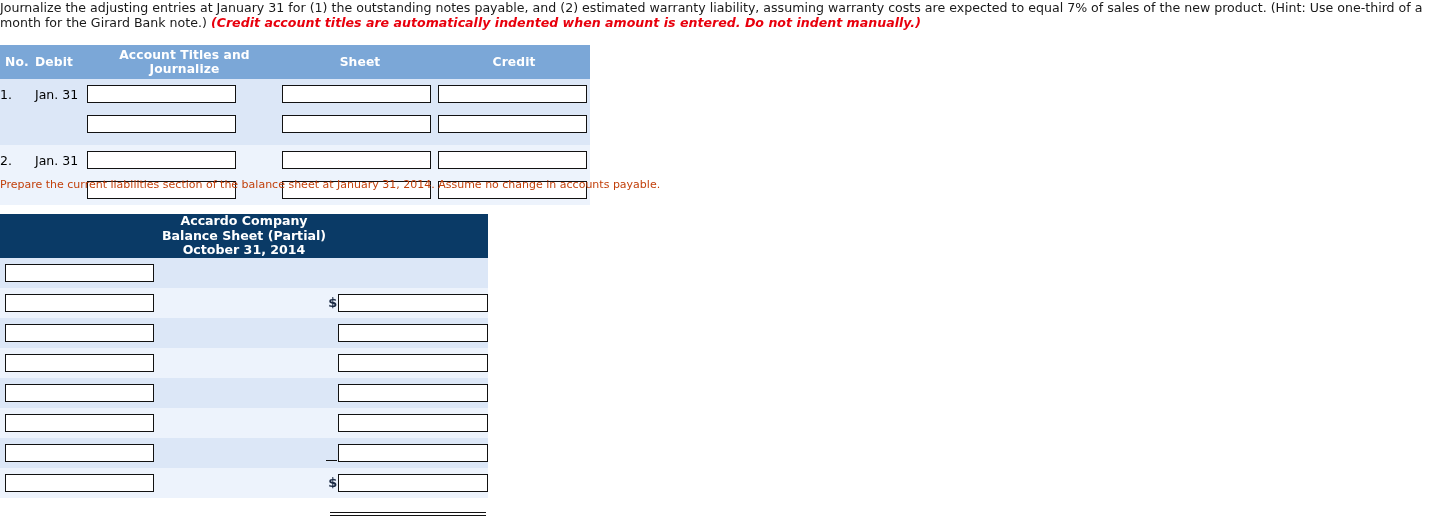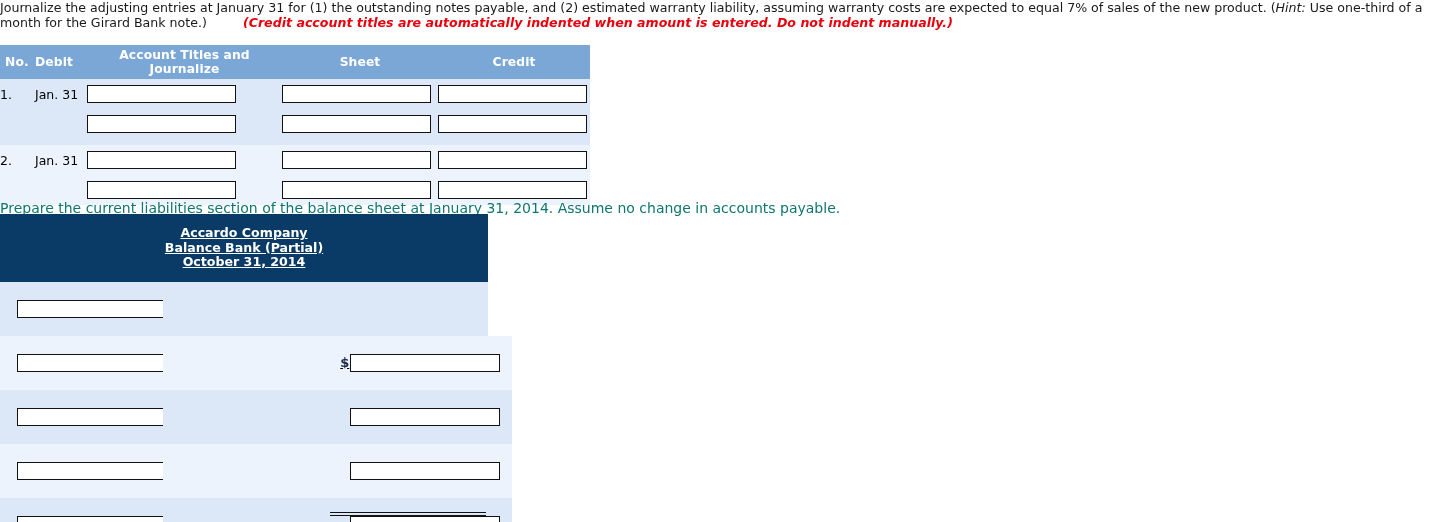--- a/index.html
+++ b/index.html
@@ -21,27 +21,25 @@
   .instructions {
     position: absolute;
     left: 0px;
     top: 0px;
     width: 1430px;
     line-height: 15px;
     font-size: 12.6px;
     color: #1a1a1a;
   }
   .instructions .hint-label {
-    font-style: italic;
   }
   .instructions .redbold {
     color: #e8000d;
     font-weight: bold;
     font-style: italic;
-    margin-left: 32px;
   }
 
   
   .journal {
     position: absolute;
     left: 0px;
     top: 45px;
     width: 585px;
     border-collapse: collapse;
     table-layout: fixed;
@@ -88,23 +86,23 @@
   .amount-box { width: 149px; margin-left: 0px; }
 
   .cell-acct   { padding-left: 0px; }
   .cell-debit  { padding-left: 0px; }
   .cell-credit { padding-left: 0px; }
 
   
   .prompt {
     position: absolute;
     left: 0px;
-    top: 200px;
-    font-size: 14px;
-    color: #0f766e;
+    top: 178px;
+    font-size: 11px;
+    color: #c2410c;
   }
 
   
   .bsheet {
     position: absolute;
     left: 0px;
     top: 214px;
     width: 488px;
     border-collapse: collapse;
     table-layout: fixed;
@@ -114,24 +112,23 @@
     color: #ffffff;
     text-align: center;
     font-weight: bold;
     font-size: 12.6px;
     line-height: 14.5px;
     padding: 7px 0 8px 0;
   }
   .bs-head-cell .line { display: block; }
 
   .bsheet td {
-    padding: 12px;
+    padding: 0;
     height: 30px;
     vertical-align: middle;
-    text-decoration: underline;
   }
   .bsheet tr.bs-a td { background: #DCE7F7; }
   .bsheet tr.bs-b td { background: #EDF3FC; }
 
   .bs-col-label  { width: 163px; }
   .bs-col-mid    { width: 162px; }
   .bs-col-amount { width: 163px; }
 
   .bs-label-box {
     display: block;
@@ -268,21 +265,21 @@
   </tbody>
 </table>
 
 <div class="prompt">Prepare the current liabilities section of the balance sheet at January 31, 2014. Assume no change in accounts payable.</div>
 
 <table class="bsheet">
   <thead>
     <tr>
       <td class="bs-head-cell" colspan="3">
         <span class="line">Accardo Company</span>
-        <span class="line">Balance Bank (Partial)</span>
+        <span class="line">Balance Sheet (Partial)</span>
         <span class="line">October 31, 2014</span>
       </td>
     </tr>
   </thead>
   <tbody>
     <tr class="bs-a">
       <td class="bs-col-label">
         <input class="bs-label-box" type="text" value="" style="">
       </td>
       <td class="bs-col-mid"></td>

